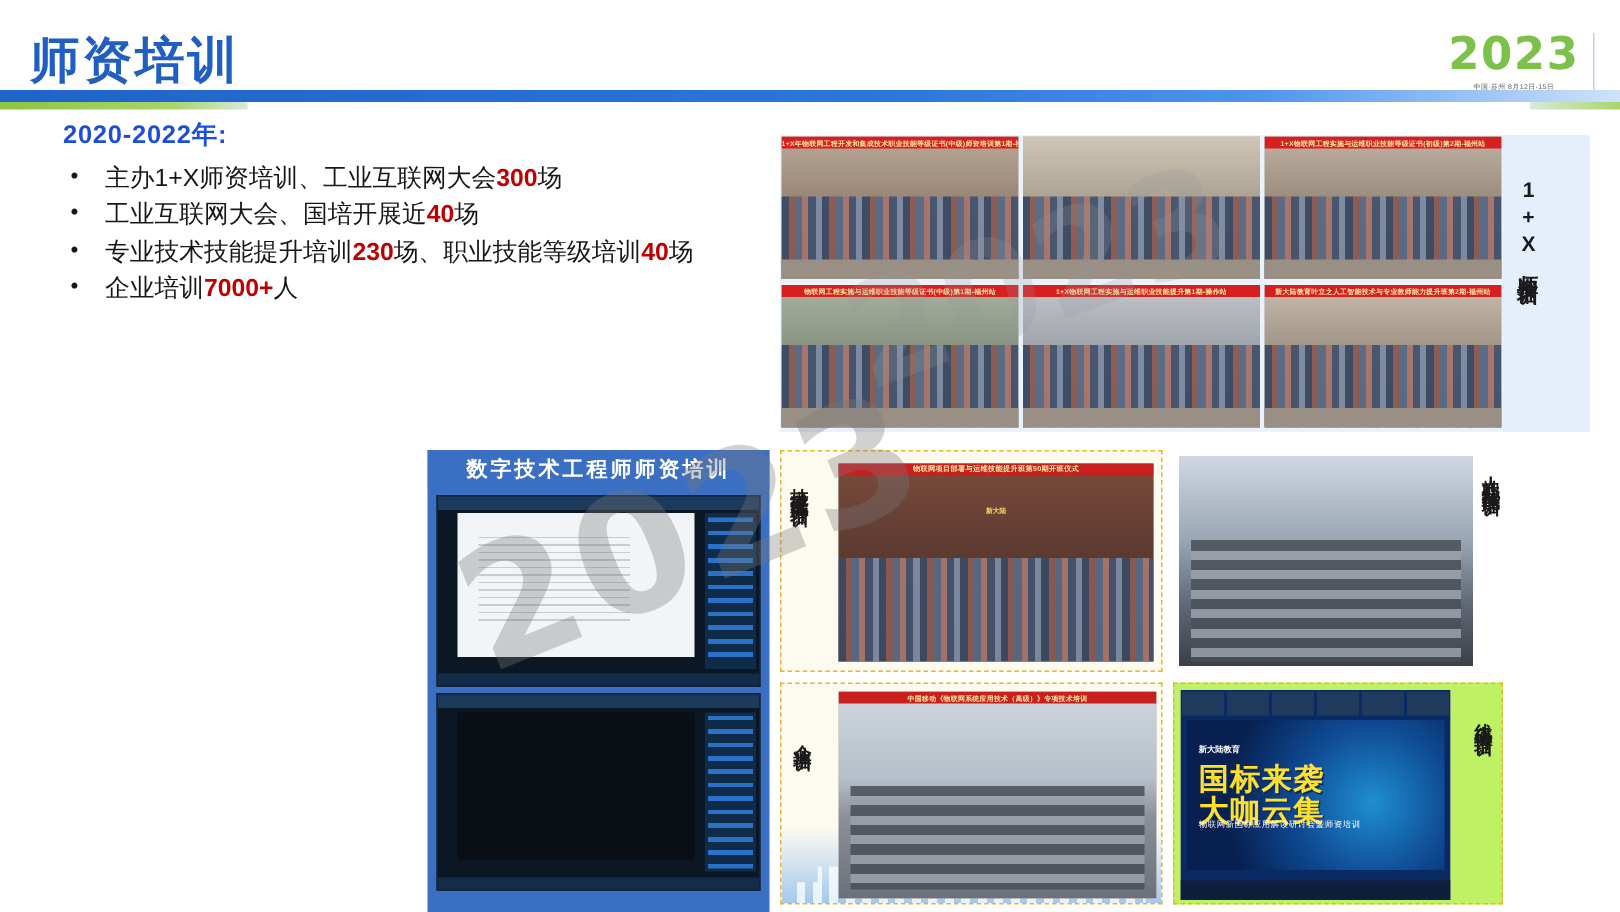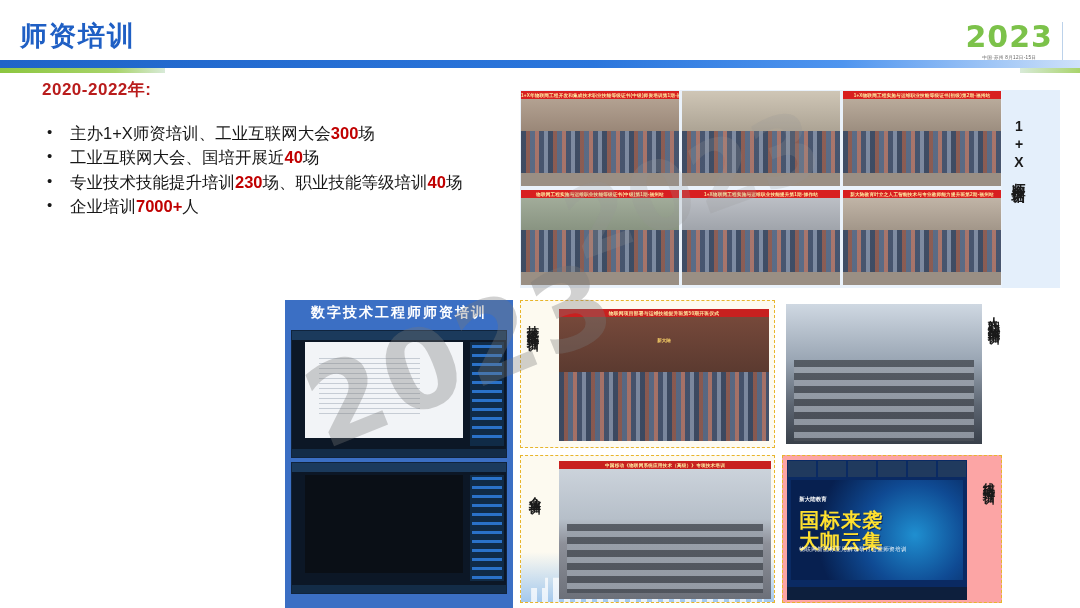--- a/index.html
+++ b/index.html
@@ -7,21 +7,21 @@
     width: 1080px; height: 608px;
     background: #ffffff;
     font-family: "Liberation Sans", "DejaVu Sans", sans-serif;
     overflow: hidden;
   }
   .slide { position: relative; width: 1080px; height: 608px; background:#fff; }
 
   
   .slide-title {
     position: absolute; left: 20px; top: 18px;
-    font-size: 27px; font-weight: 600; color: #1f5fc4;
+    font-size: 33px; font-weight: 600; color: #1f5fc4;
     letter-spacing: 2px;
   }
   .divider-wrap { position: absolute; left: 0; top: 60px; width: 1080px; height: 14px; }
   .divider-blue {
     position: absolute; left: 0; top: 0; width: 1080px; height: 8px;
     background: linear-gradient(90deg,#1f64c8 0%,#2b76dc 55%,#4f95ef 78%,#cfe2fa 100%);
   }
   .divider-green {
     position: absolute; left: 0; top: 8px; width: 165px; height: 5px;
     background: linear-gradient(90deg,#8cc63f 0%,#a9d46b 70%,#d8ead8 100%);
@@ -53,21 +53,21 @@
     font-size: 6.5px; color: #6d86a8; letter-spacing: 3.2px;
     margin-top: 2px; white-space: nowrap;
   }
   .conf-slogan {
     font-size: 7.5px; color: #1b4f9c; letter-spacing: .6px;
     margin-top: 2px; white-space: nowrap; font-weight: 600;
   }
 
   
   .text-block { position: absolute; left: 42px; top: 78px; width: 470px; }
-  .text-head { font-size: 17px; font-weight: 700; color: #b91c1c; margin-bottom: 21px; letter-spacing: .5px;}
+  .text-head { font-size: 17px; font-weight: 700; color: #1d4ed8; margin-bottom: 7px; letter-spacing: .5px;}
   .bullet-list { list-style: none; }
   .bullet-li {
     position: relative; padding-left: 28px; font-size: 16.5px;
     color: #171717; line-height: 1.42; margin-bottom: 1px;
   }
   .bullet-li::before {
     content: "\2022"; position: absolute; left: 5px; top: -1px;
     font-size: 15px; color: #171717;
   }
   .hl { color: #c00000; font-weight: 700; }
@@ -147,21 +147,21 @@
   }
   .ss-bar { position:absolute; left:0; bottom:0; width:100%; height:6%; background:#132c47; }
 
   
   .dashbox-y {
     border: 1.5px dashed #e8b52c;
   }
   .box-c { left: 520px; top: 300px; width: 255px; height: 148px; background:#fdfaf0; }
   .box-d { left: 520px; top: 455px; width: 255px; height: 148px; background:#fdfaf0; }
   .box-e { left: 782px; top: 300px; width: 220px; height: 148px; background:#fff; }
-  .box-f { left: 782px; top: 455px; width: 220px; height: 148px; background:#fca5a5; }
+  .box-f { left: 782px; top: 455px; width: 220px; height: 148px; background:#bef264; }
 
   
   .lab {
     position:absolute; inset:0;
     background: linear-gradient(180deg,#cfd6de 0%,#b6bfc9 42%,#8d9099 60%,#6c7079 100%);
   }
   .lab-rows {
     position:absolute; left:4%; top:46%; width:92%; height:50%;
     background: repeating-linear-gradient(180deg, #4a4f57 0px,#4a4f57 7px, #9aa1ab 7px,#9aa1ab 13px);
     opacity:.85;

